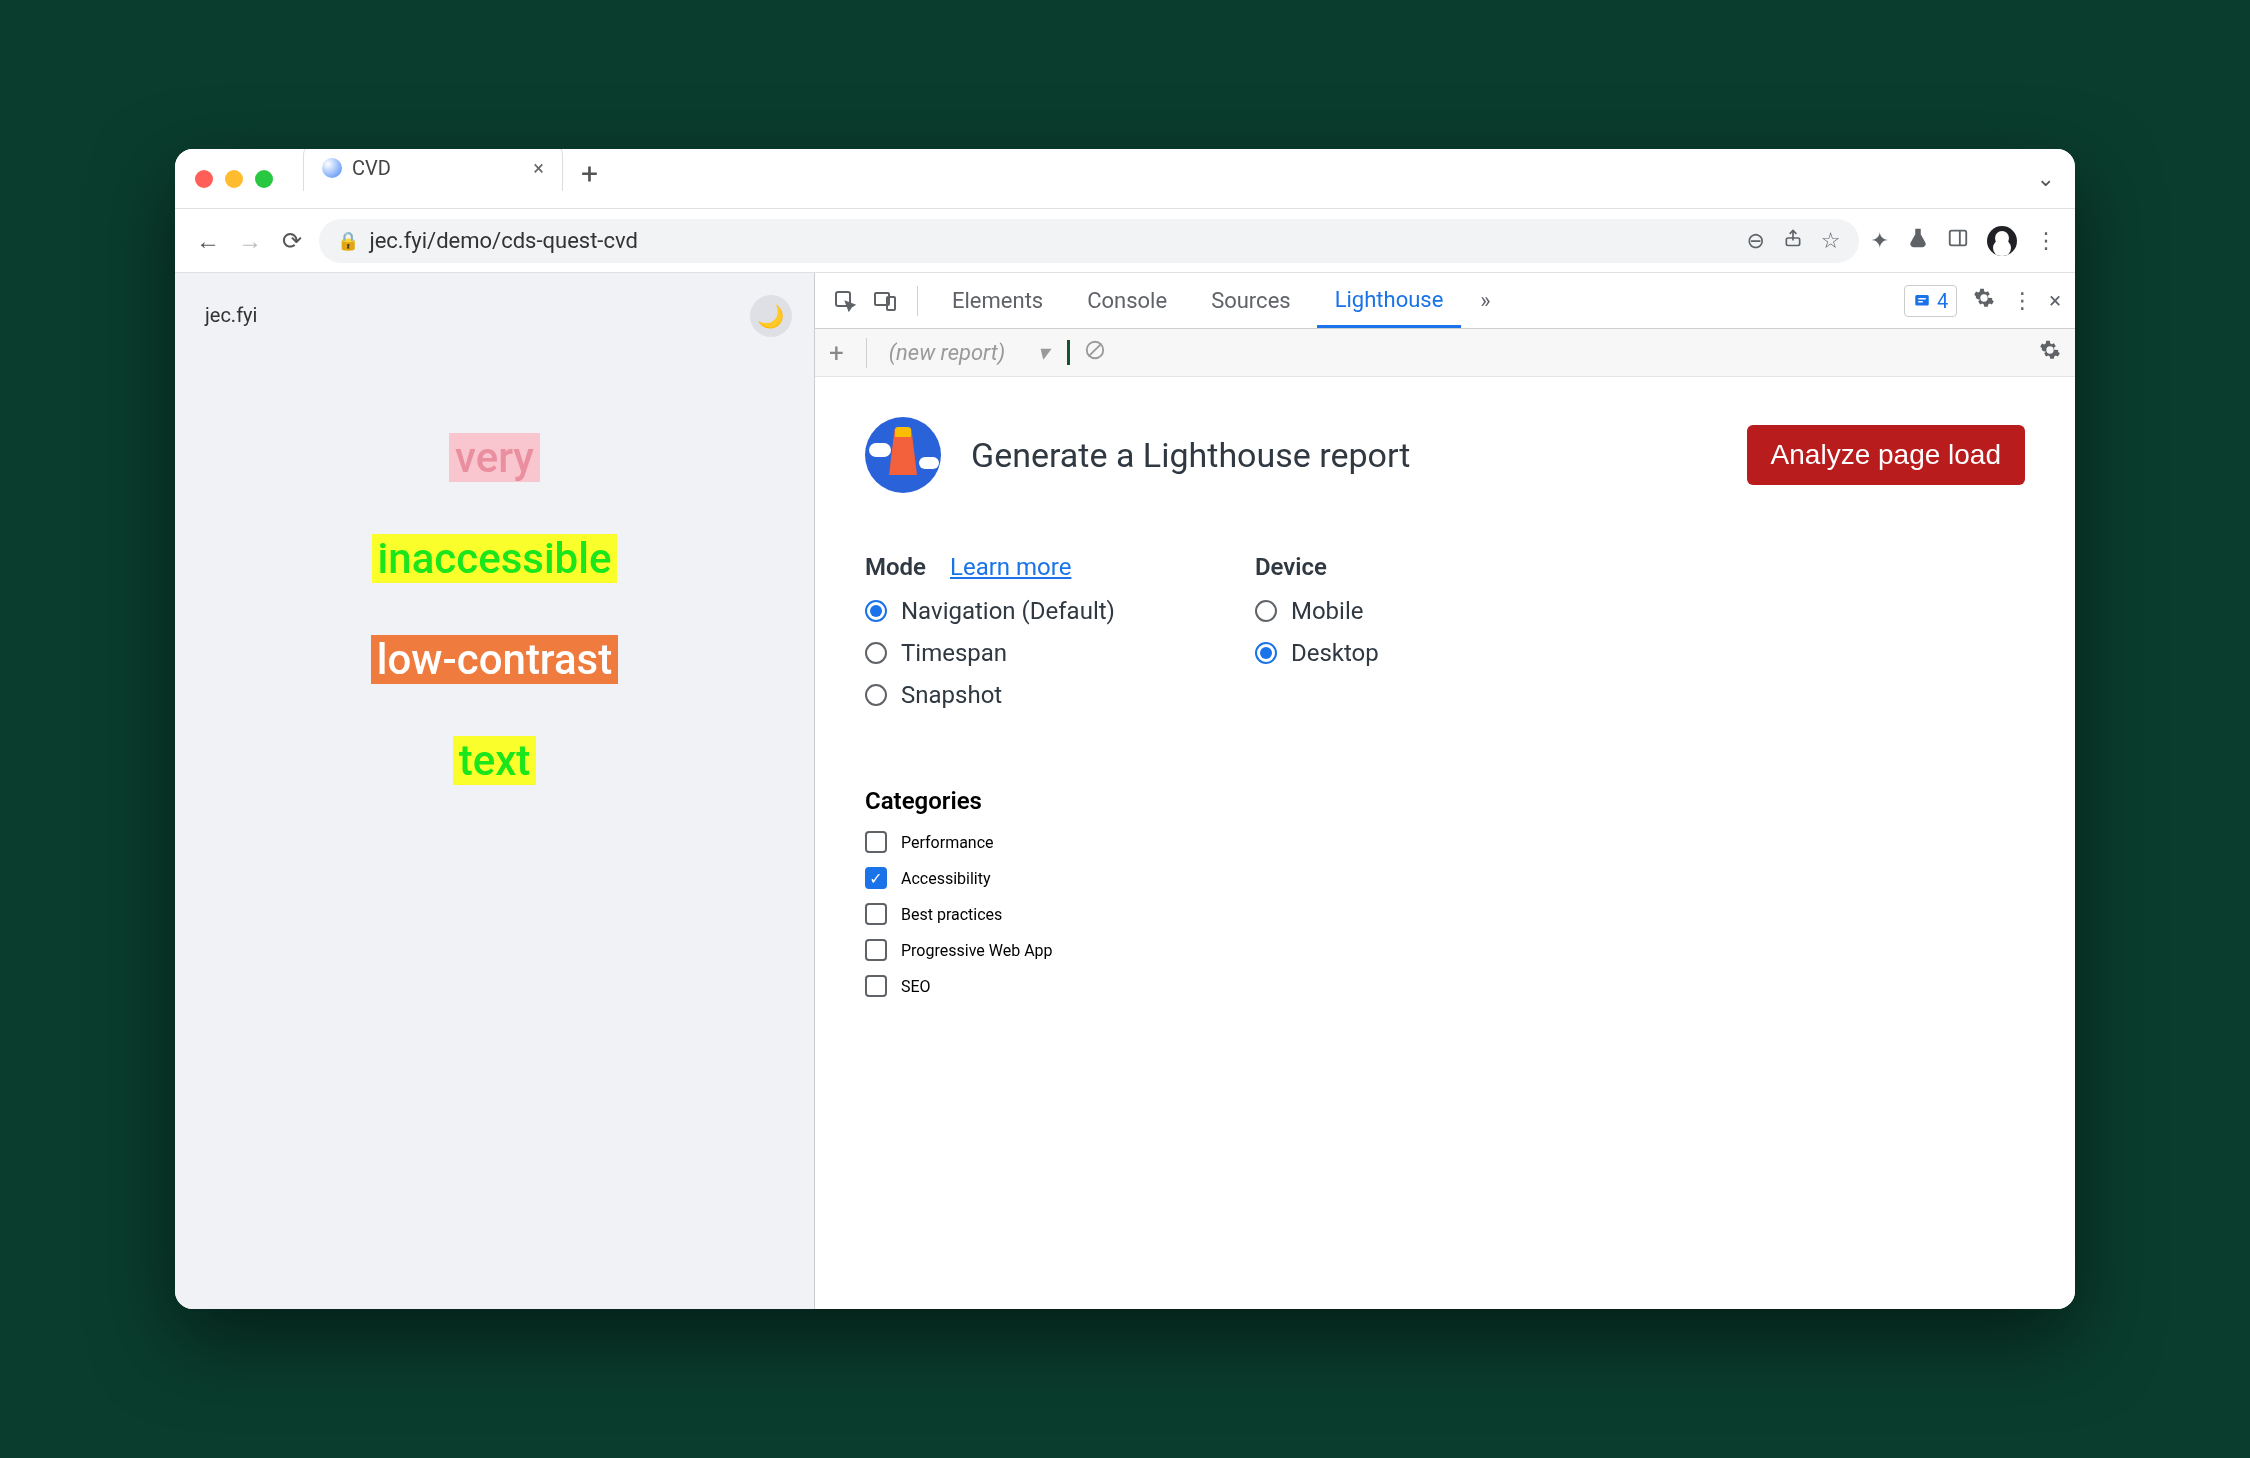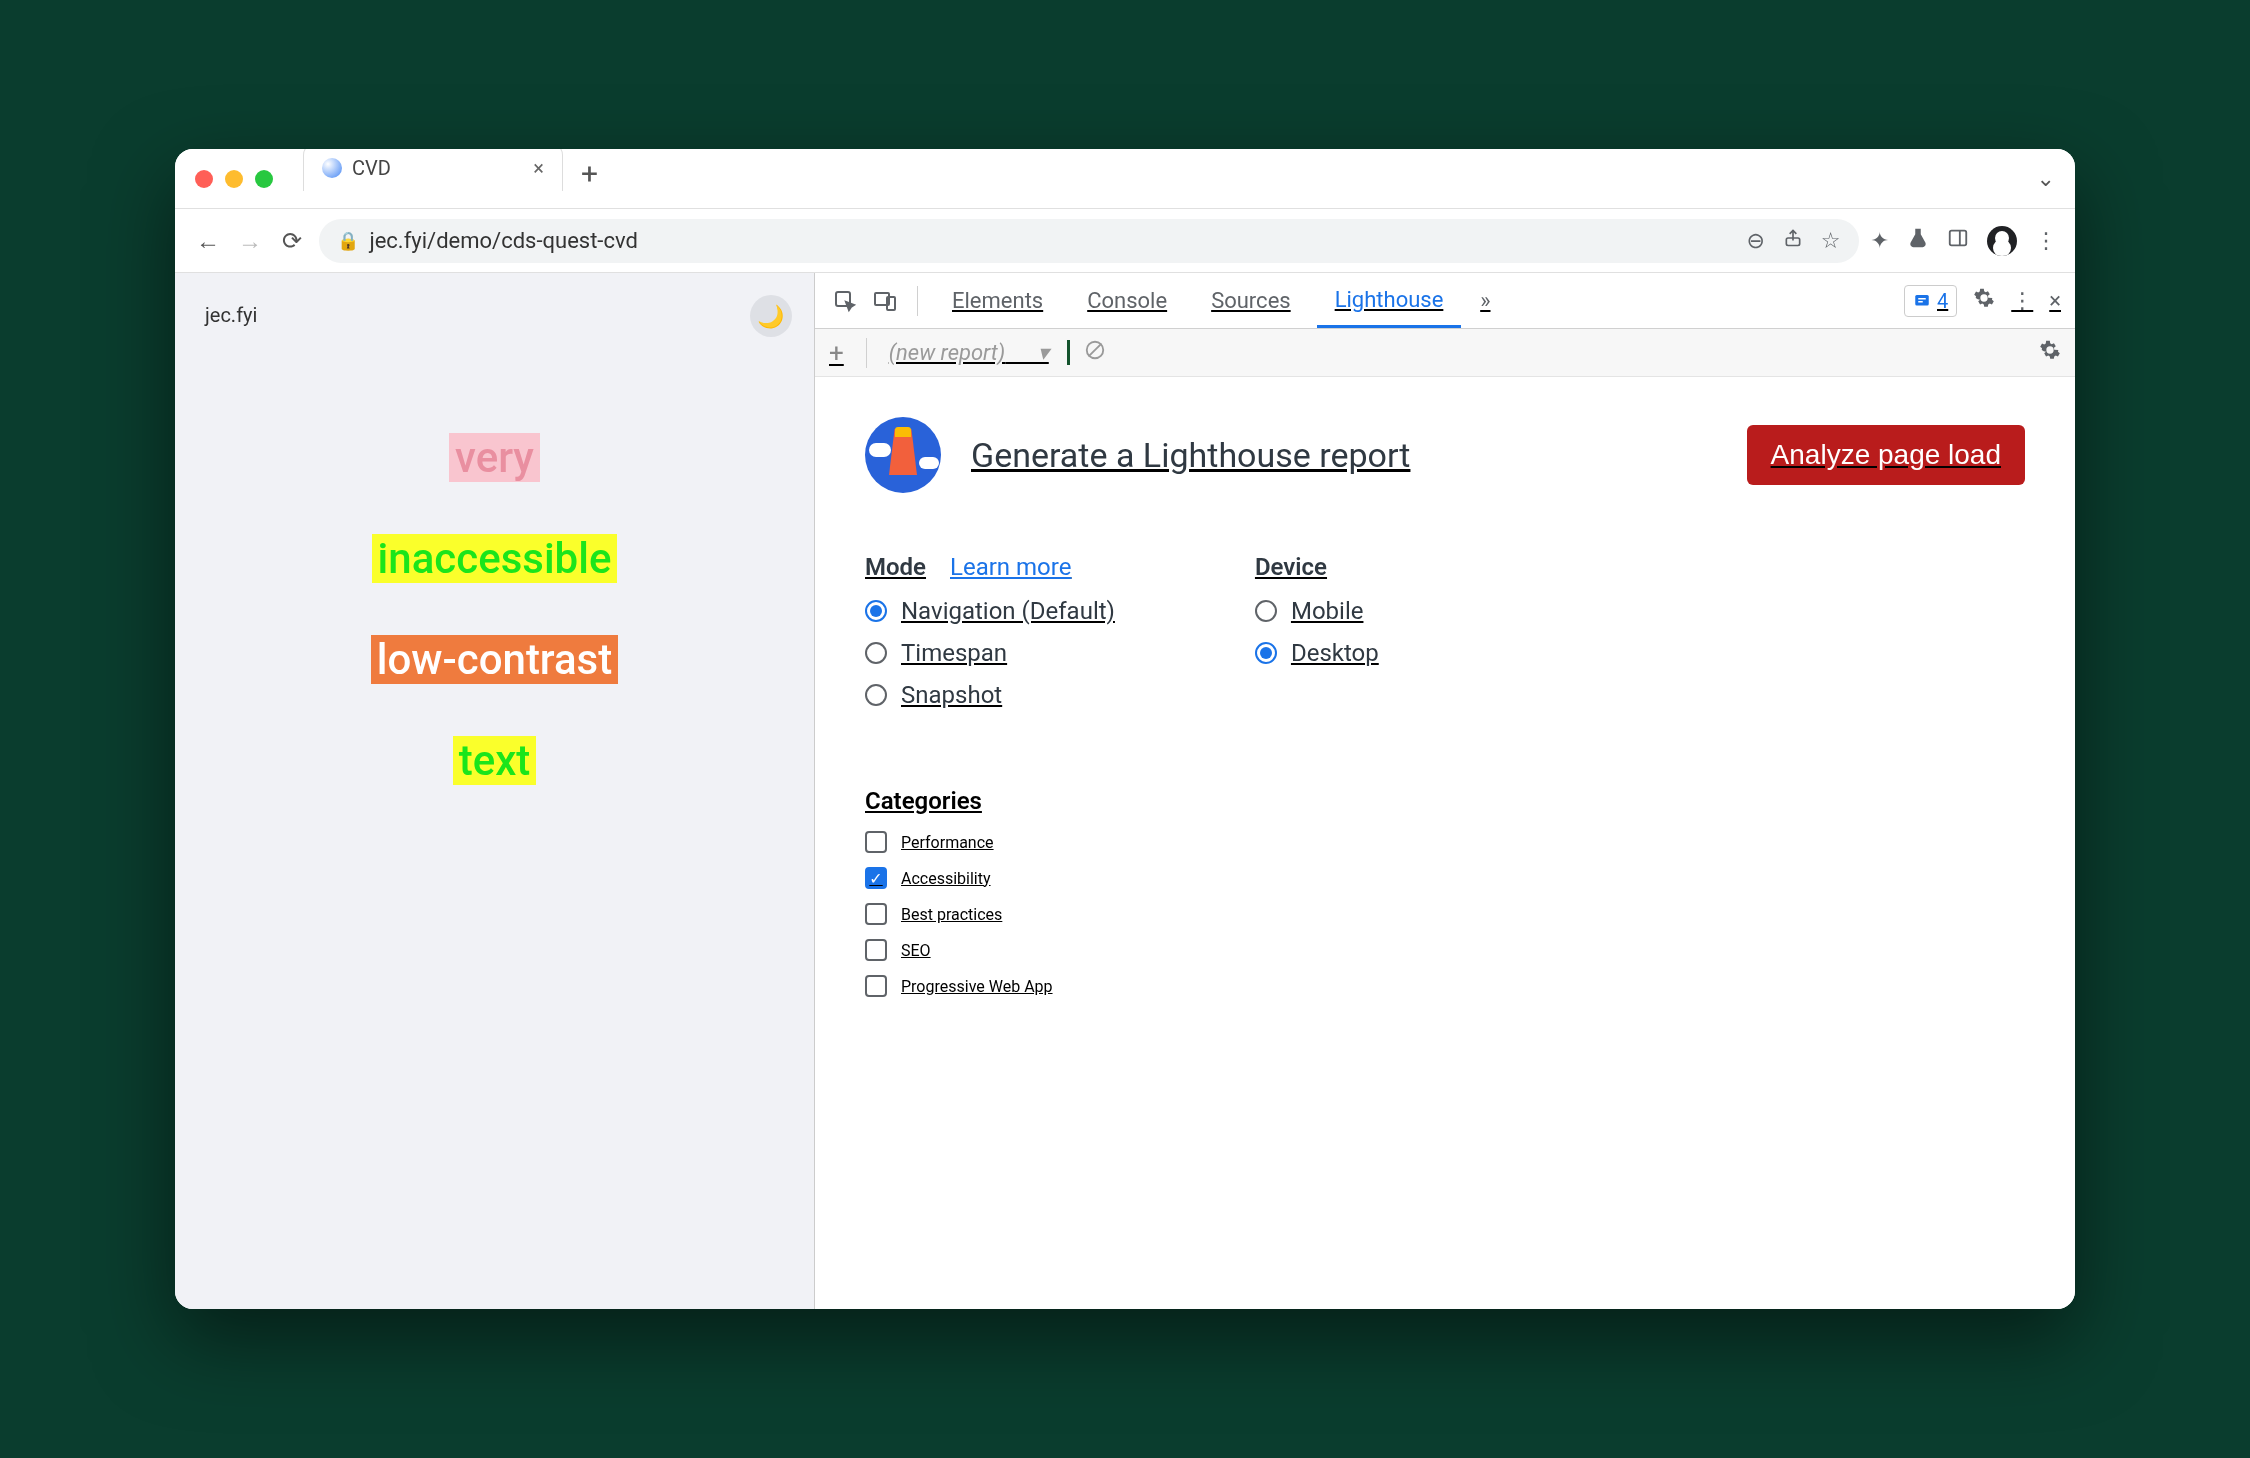--- a/index.html
+++ b/index.html
@@ -75,21 +75,21 @@
   .dark-toggle {
     position: absolute; top: 22px; right: 22px; width: 42px; height: 42px;
     border-radius: 50%; background: #dee0e5; display: flex; align-items:center; justify-content:center; font-size: 22px;
   }
   .demo-words { display:flex; flex-direction:column; align-items:center; gap: 52px; margin-top: 106px; }
   .w1 { background:#f9c5cf; color:#e98fa0; font-size:42px; padding:0 6px; font-weight:500;}
   .w2 { background:#faff2b; color:#1be51b; font-size:42px; padding:0 6px; font-weight:500;}
   .w3 { background:#ef7b3e; color:#fff; font-size:42px; padding:0 6px; font-weight:500;}
   .w4 { background:#faff2b; color:#1be51b; font-size:42px; padding:0 6px; font-weight:500;}
   
-  .devtools { flex: 1; display: flex; flex-direction: column; background: #fff; text-decoration: underline; }
+  .devtools { flex: 1; display: flex; flex-direction: column; background: #fff; }
   .dt-tabs {
     height: 56px; border-bottom: 1px solid #d0d0d0; display: flex; align-items: center;
     padding: 0 14px; gap: 8px; color: #5f6368; font-size: 22px;
   }
   .dt-icon { width: 32px; height: 32px; display:flex;align-items:center;justify-content:center; }
   .dt-sep { width:1px; height:30px; background:#d0d0d0; margin:0 8px;}
   .dt-tab { padding: 0 18px; height:100%; display:flex; align-items:center; cursor:pointer;}
   .dt-tab.active { color:#1a73e8; border-bottom: 3px solid #1a73e8; }
   .dt-right { margin-left:auto; display:flex; align-items:center; gap:16px;}
   .issues-badge { display:flex; align-items:center; gap:6px; border:1px solid #ccc; border-radius:4px; padding:3px 8px; color:#1a73e8; font-size:20px;}
@@ -320,24 +320,24 @@
             <label class="opt">
               <span class="chk sel">✓</span>
               <span>Accessibility</span>
             </label>
             <label class="opt">
               <span class="chk"></span>
               <span>Best practices</span>
             </label>
             <label class="opt">
               <span class="chk"></span>
+              <span>Progressive Web App</span>
+            </label>
+            <label class="opt">
+              <span class="chk"></span>
               <span>SEO</span>
-            </label>
-            <label class="opt">
-              <span class="chk"></span>
-              <span>Progressive Web App</span>
             </label>
           </div>
         </div>
       </div>
     </div>
   </div>
 </div>
 
 </body></html>

